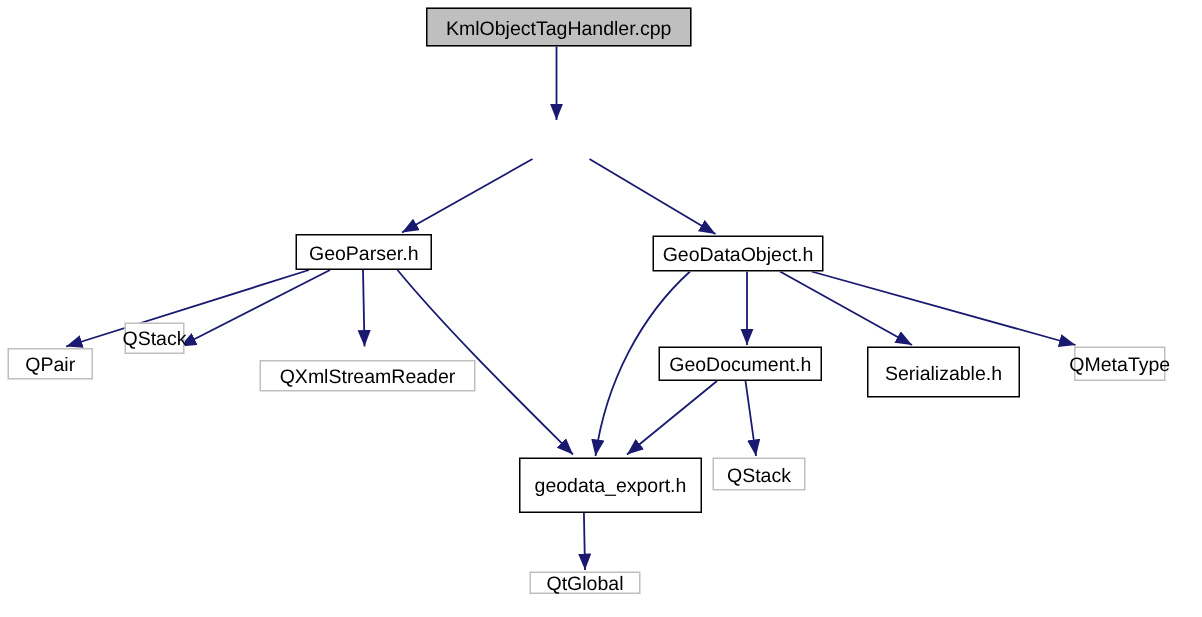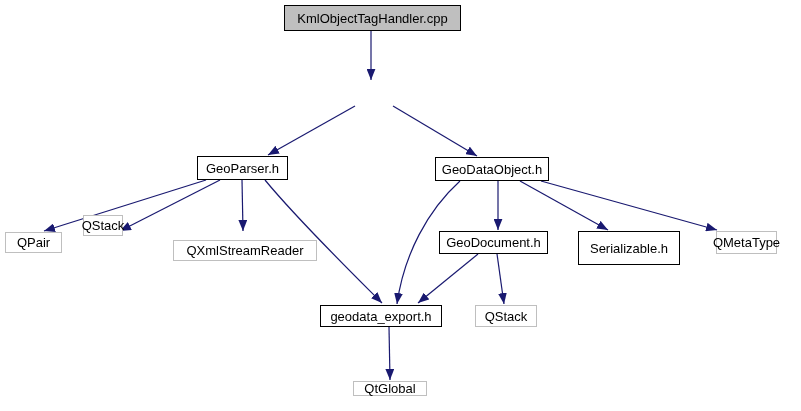--- a/index.html
+++ b/index.html
@@ -67,19 +67,19 @@
   <div class="node external" style="left:83px;top:215px;width:40px;height:21px">QStack</div>
 
   <div class="node external" style="left:173px;top:240px;width:144px;height:21px">QXmlStreamReader</div>
 
   <div class="node" style="left:439px;top:231px;width:109px;height:23px">GeoDocument.h</div>
 
   <div class="node" style="left:578px;top:231px;width:102px;height:34px">Serializable.h</div>
 
   <div class="node external" style="left:716px;top:231px;width:61px;height:23px">QMetaType</div>
 
-  <div class="node" style="left:320px;top:305px;width:122px;height:22px">geodata_export.h</div>
+  <div class="node" style="left:346px;top:305px;width:122px;height:37px">geodata_export.h</div>
 
   <div class="node external" style="left:475px;top:305px;width:62px;height:22px">QStack</div>
 
   <div class="node external" style="left:353px;top:381px;width:74px;height:15px">QtGlobal</div>
 
 </div>
 
 </body></html>

